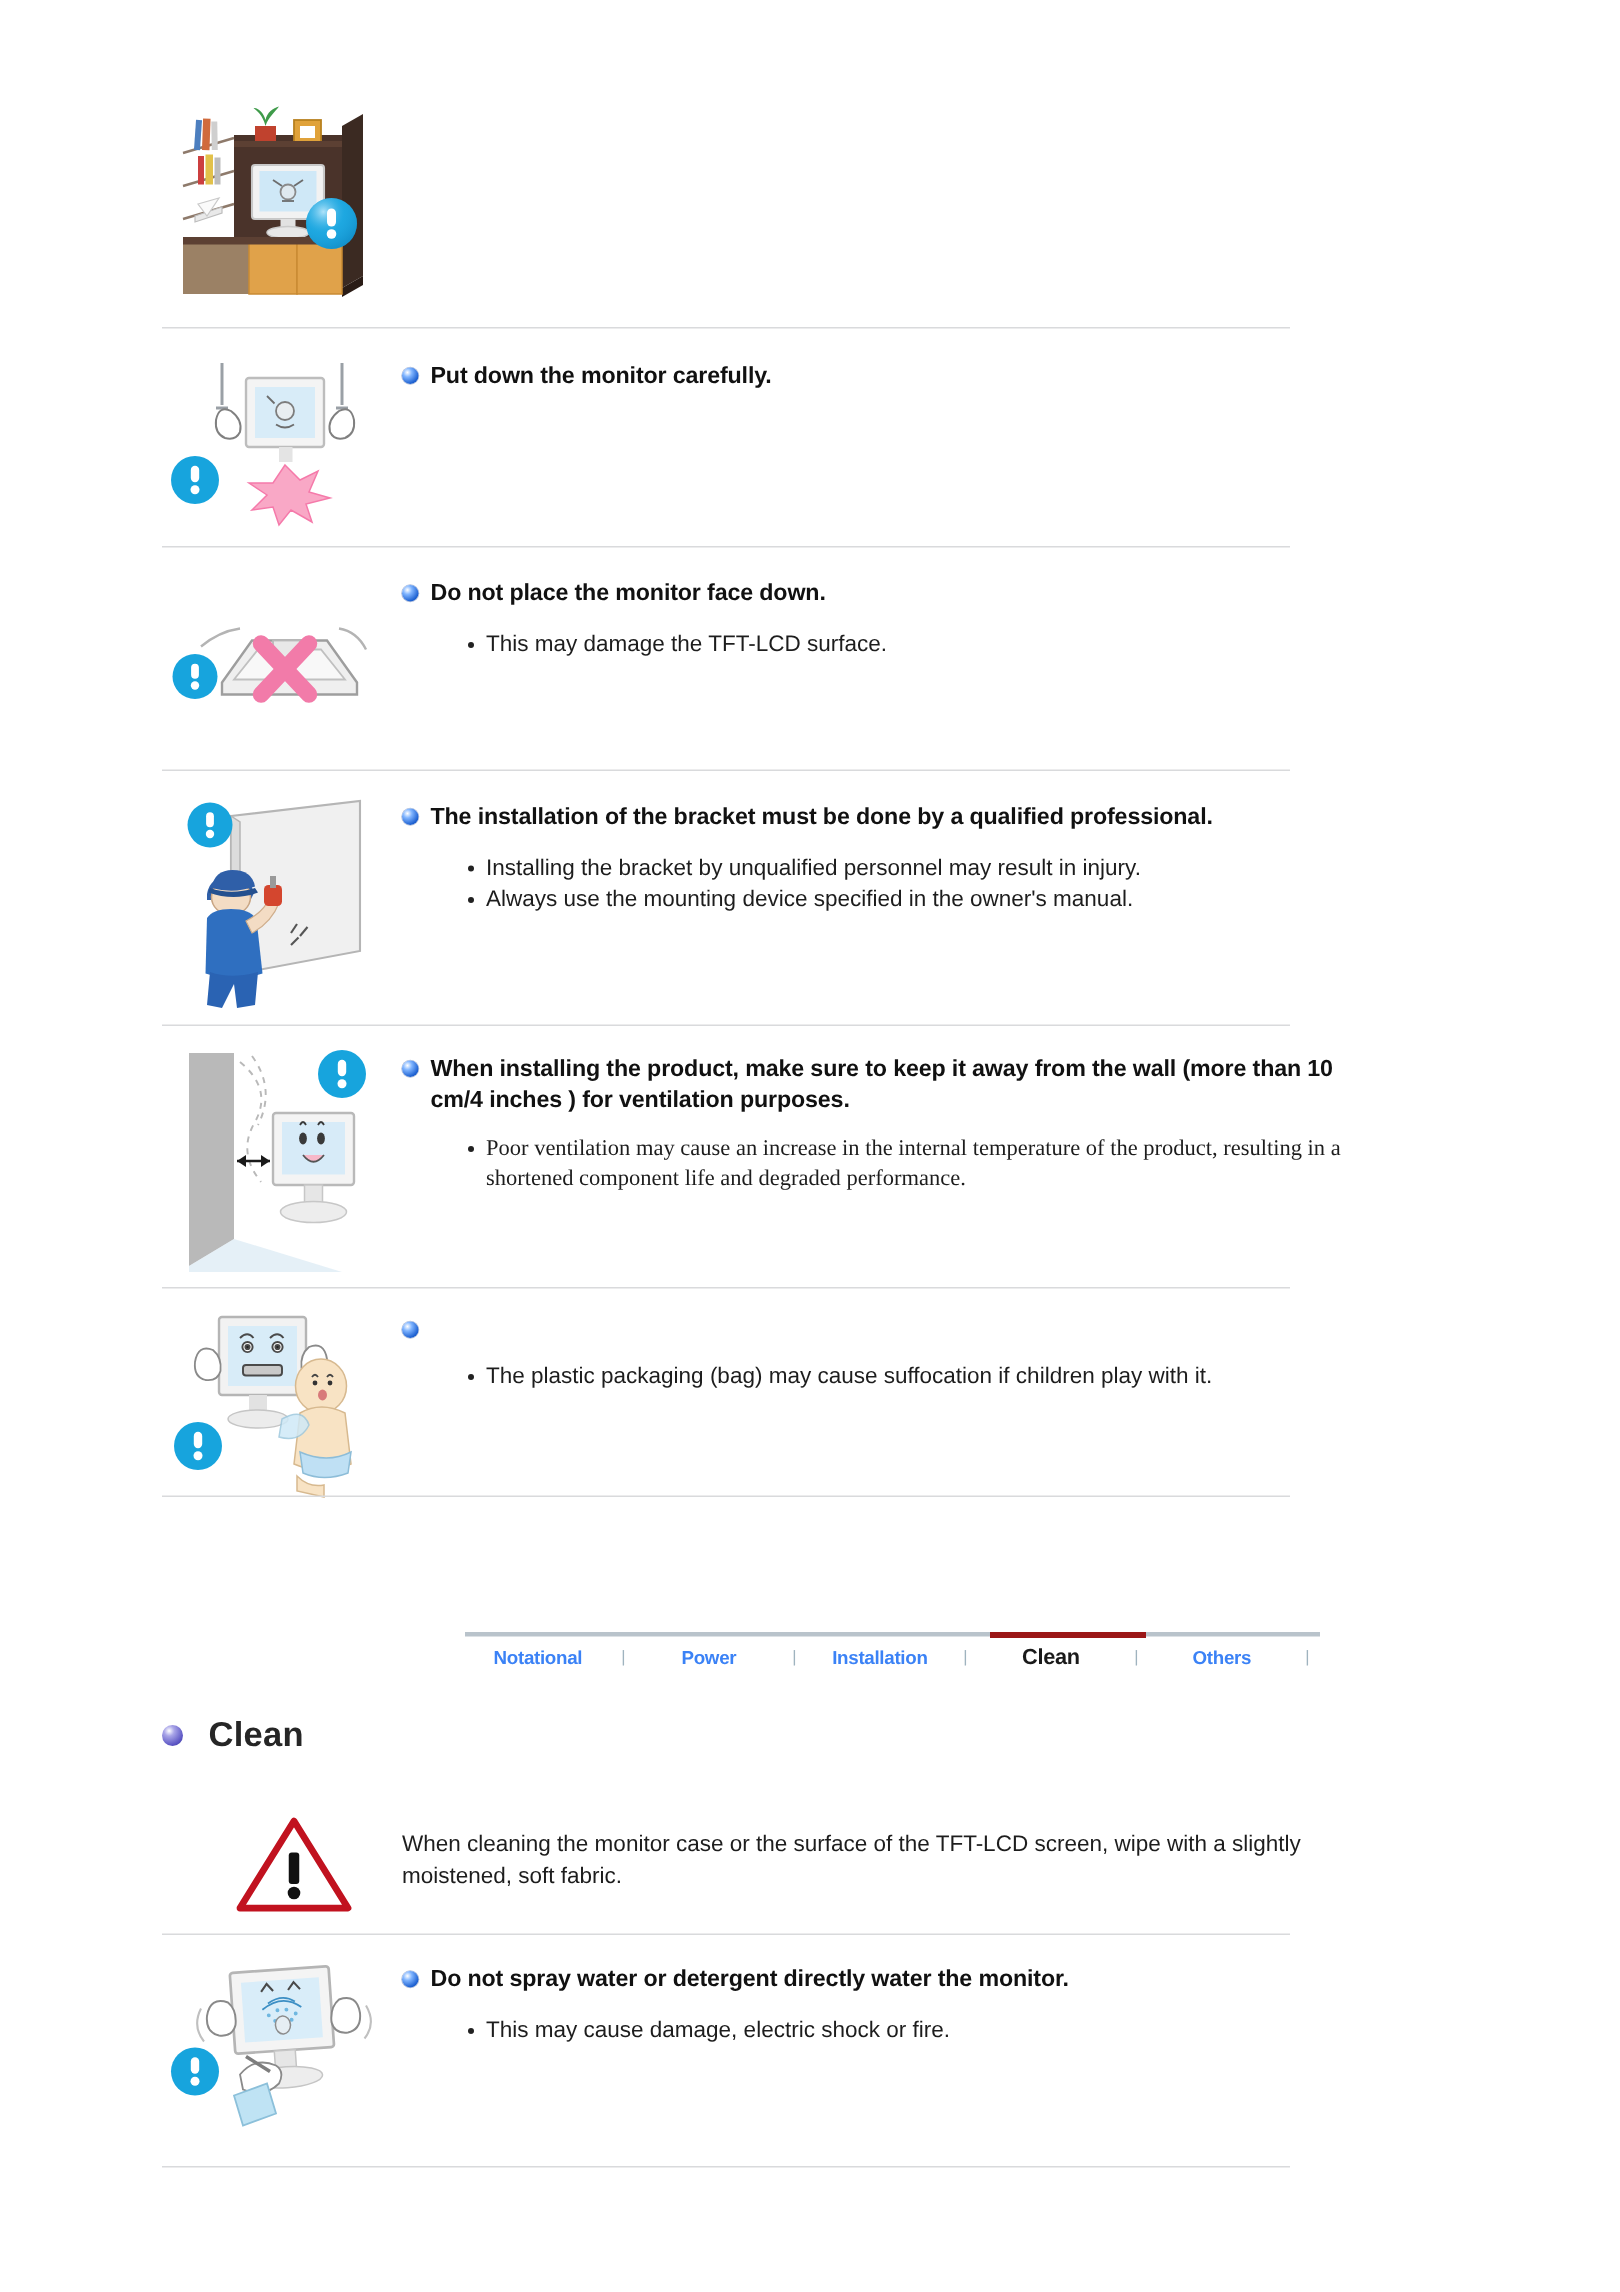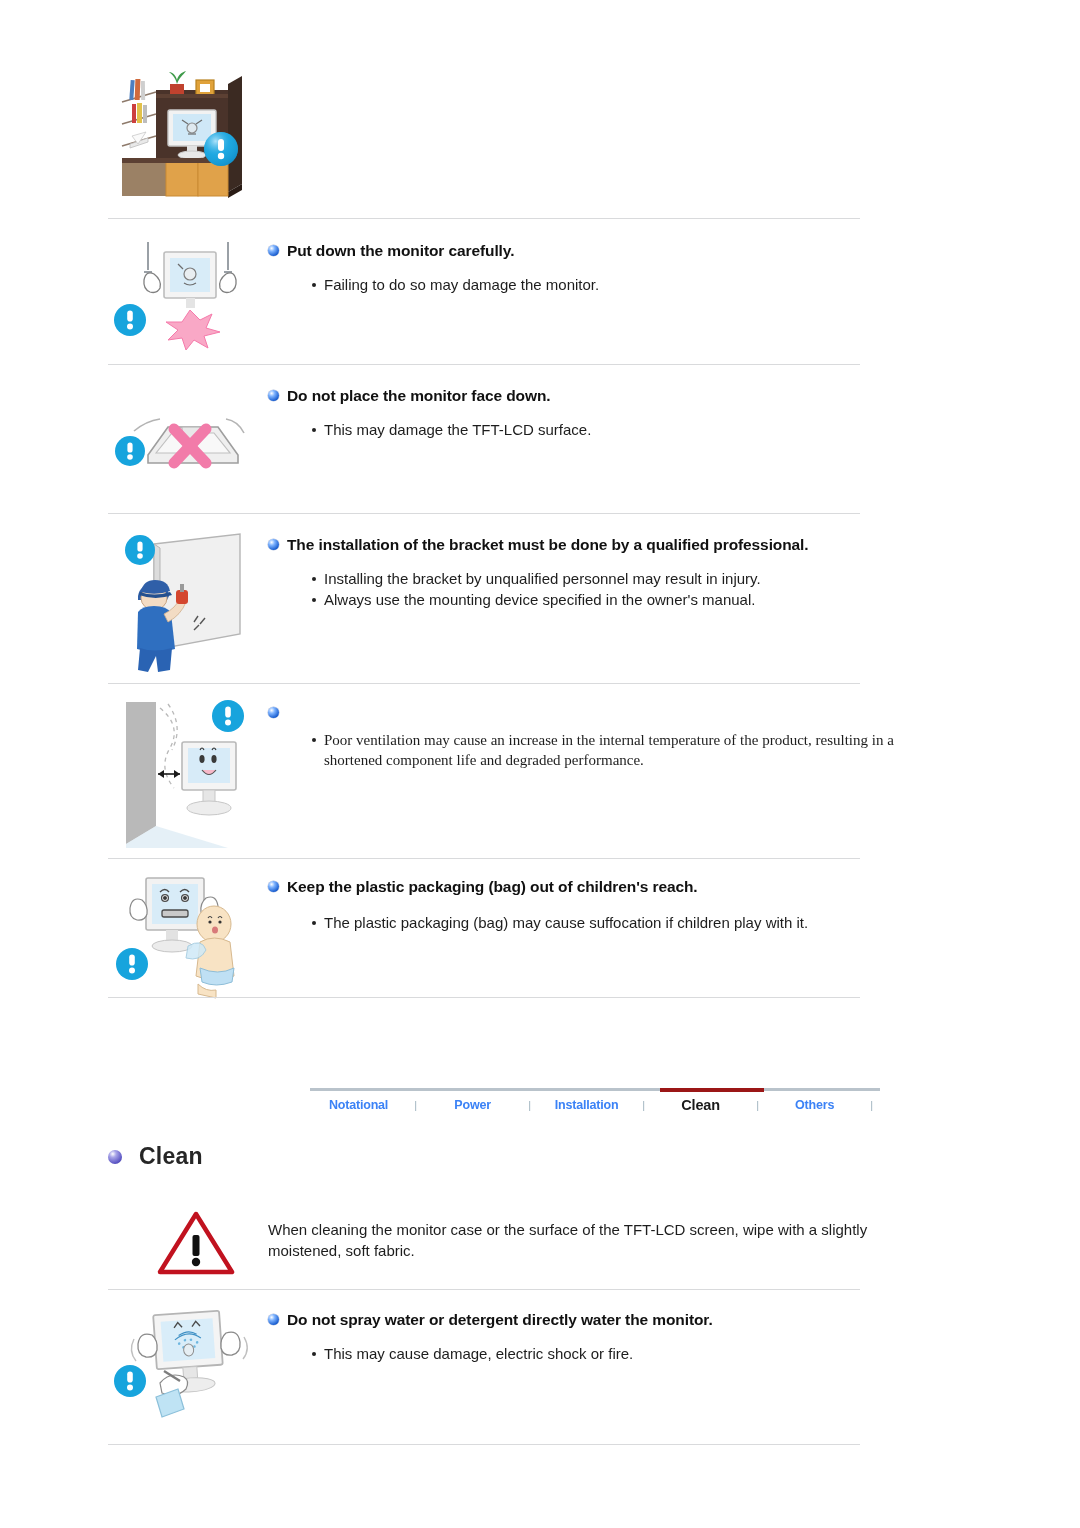--- a/index.html
+++ b/index.html
@@ -293,23 +293,20 @@
         <circle cx="22" cy="84" r="16" fill="#17a4dd"></circle>
         <rect x="19.2" y="74.5" width="5.6" height="11" rx="2.8" fill="#fff"></rect>
         <circle cx="22" cy="90.5" r="3" fill="#fff"></circle>
       </svg>
     </div>
     <div class="content">
       <div class="hd">
         <span class="sphere"></span>
         <span class="hd-text">Put down the monitor carefully.</span>
       </div>
-      <ul class="bl">
-        <li>Failing to do so may damage the monitor.</li>
-      </ul>
     </div>
   </div>
 
   <div class="rule" style="top:364px;"></div>
 
   <div class="section" style="position:absolute; left:0; top:381px; width:1080px;">
     <div class="illus" style="height:110px;">
       <svg width="160" height="110" viewBox="0 0 160 110" style="margin-top:24px;">
 
         <g stroke="#b4b4b4" stroke-width="1.6" fill="none">
@@ -427,20 +424,21 @@
         </g>
 
         <circle cx="120" cy="18" r="16" fill="#17a4dd"></circle>
         <rect x="117.2" y="8.5" width="5.6" height="11" rx="2.8" fill="#fff"></rect>
         <circle cx="120" cy="24.5" r="3" fill="#fff"></circle>
       </svg>
     </div>
     <div class="content">
       <div class="hd">
         <span class="sphere"></span>
+        <span class="hd-text" style="max-width:610px;">When installing the product, make sure to keep it away from the wall (more than 10 cm/4 inches ) for ventilation purposes.</span>
       </div>
       <ul class="bl" style="margin-top:12px;font-family:Liberation Serif, serif;">
         <li style="max-width:600px;">Poor ventilation may cause an increase in the internal temperature of the product, resulting in a shortened component life and degraded performance.</li>
       </ul>
     </div>
   </div>
 
   <div class="rule" style="top:858px;"></div>
 
   <div class="section" style="position:absolute; left:0; top:872px; width:1080px;">
@@ -481,21 +479,20 @@
         </g>
 
         <circle cx="24" cy="92" r="16" fill="#17a4dd"></circle>
         <rect x="21.2" y="82.5" width="5.6" height="11" rx="2.8" fill="#fff"></rect>
         <circle cx="24" cy="98.5" r="3" fill="#fff"></circle>
       </svg>
     </div>
     <div class="content">
       <div class="hd">
         <span class="sphere"></span>
-        <span class="hd-text">Keep the plastic packaging (bag) out of children's reach.</span>
       </div>
       <ul class="bl" style="margin-top:16px;">
         <li style="max-width:580px;">The plastic packaging (bag) may cause suffocation if children play with it.</li>
       </ul>
     </div>
   </div>
 
   <div class="rule" style="top:997px;"></div>
 
   <div class="tabbar">

